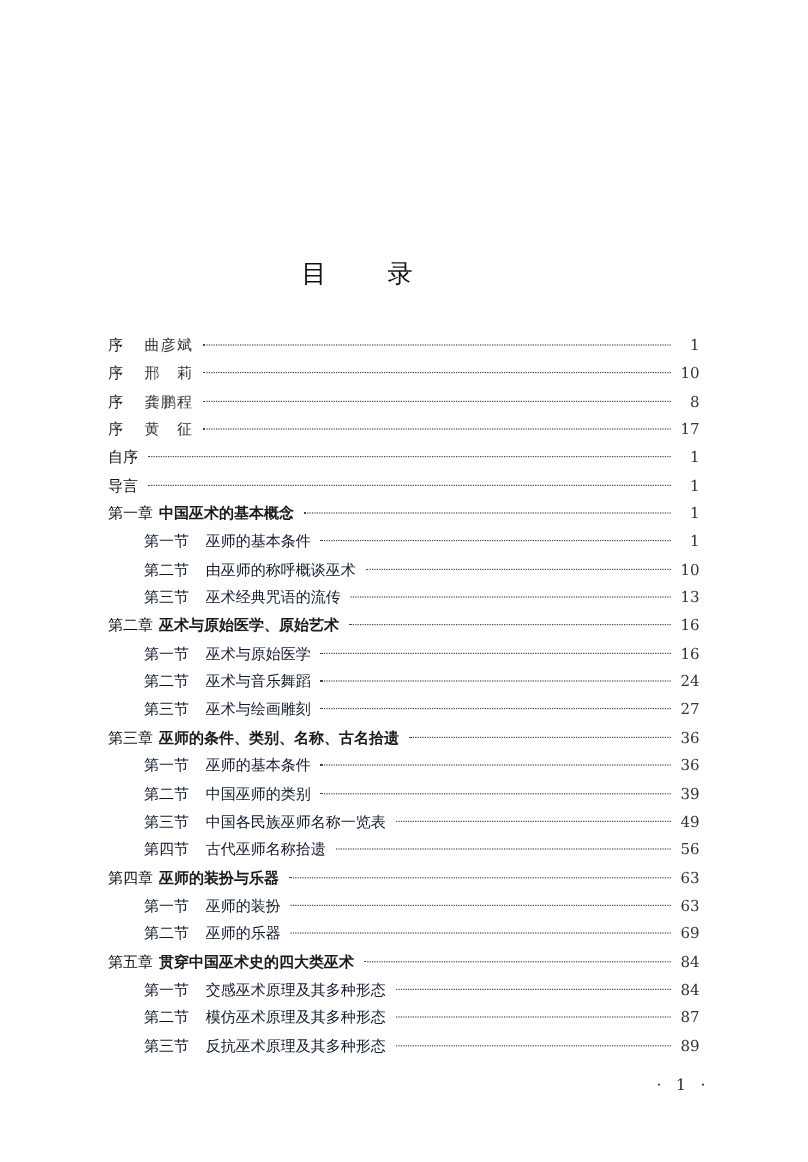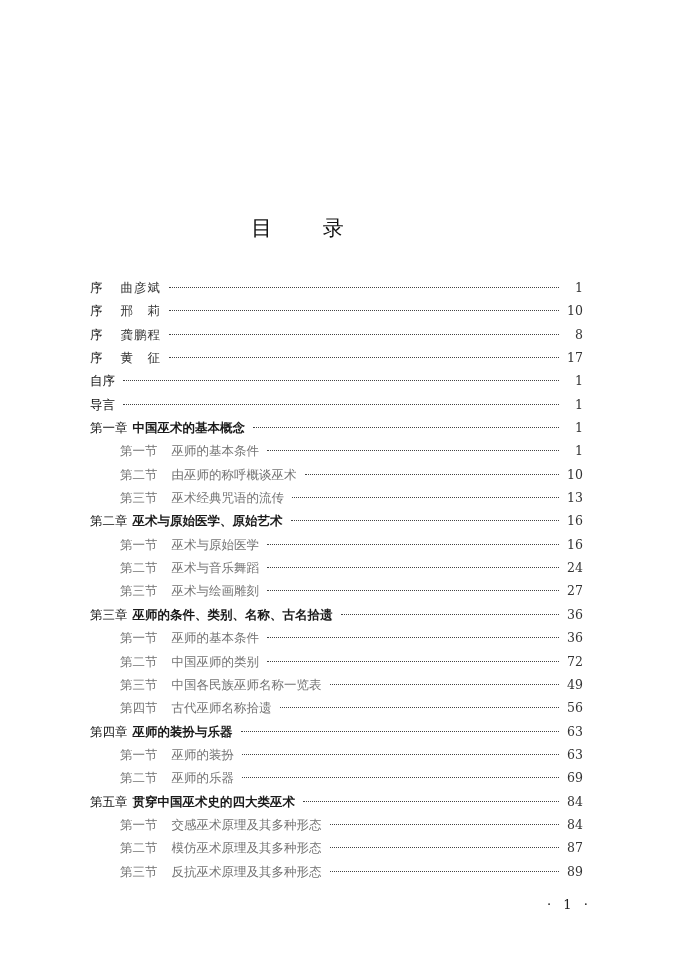--- a/index.html
+++ b/index.html
@@ -17,21 +17,21 @@
   }
   .toc {
     position: absolute; top: 276px; left: 90px; width: 493px;
   }
   .toc-row {
     display: flex; align-items: baseline; height: 23.35px;
     font-size: 12.5px; line-height: 23.35px; white-space: nowrap;
   }
   .toc-row.chapter .label { font-family: "DejaVu Sans", "Liberation Sans", sans-serif; font-weight: normal; color: #111; }
   .toc-row.section { padding-left: 30px; }
-  .toc-row.section .label, .toc-row.section .sub { color: #737373; }
+  .toc-row.section .label, .toc-row.section .sub { color: #0f172a; }
   .label { flex: none; }
   .sub { flex: none; margin-left: 14px; text-align: center; }
   .toc-row.chapter .sub { font-weight: bold; font-family: "DejaVu Sans", "Liberation Sans", sans-serif; margin-left: 5px; }
   .toc-row.preface .sub { font-family: "DejaVu Serif", serif; font-weight: normal; letter-spacing: 1px; color: #333; margin-left: 18px; }
   .leader {
     flex: 1 1 auto; margin: 0 6px 0 8px; overflow: hidden;
     border-bottom: 1.4px dotted #444; height: 0; position: relative; top: -4px;
   }
   .page-num {
     flex: none; width: 18px; text-align: right; color: #333;
@@ -142,21 +142,21 @@
   <div class="toc-row section">
     <span class="label">第一节</span>
     <span class="sub">巫师的基本条件</span>
     <span class="leader"></span>
     <span class="page-num">36</span>
   </div>
   <div class="toc-row section">
     <span class="label">第二节</span>
     <span class="sub">中国巫师的类别</span>
     <span class="leader"></span>
-    <span class="page-num">72</span>
+    <span class="page-num">39</span>
   </div>
   <div class="toc-row section">
     <span class="label">第三节</span>
     <span class="sub">中国各民族巫师名称一览表</span>
     <span class="leader"></span>
     <span class="page-num">49</span>
   </div>
   <div class="toc-row section">
     <span class="label">第四节</span>
     <span class="sub">古代巫师名称拾遗</span>

